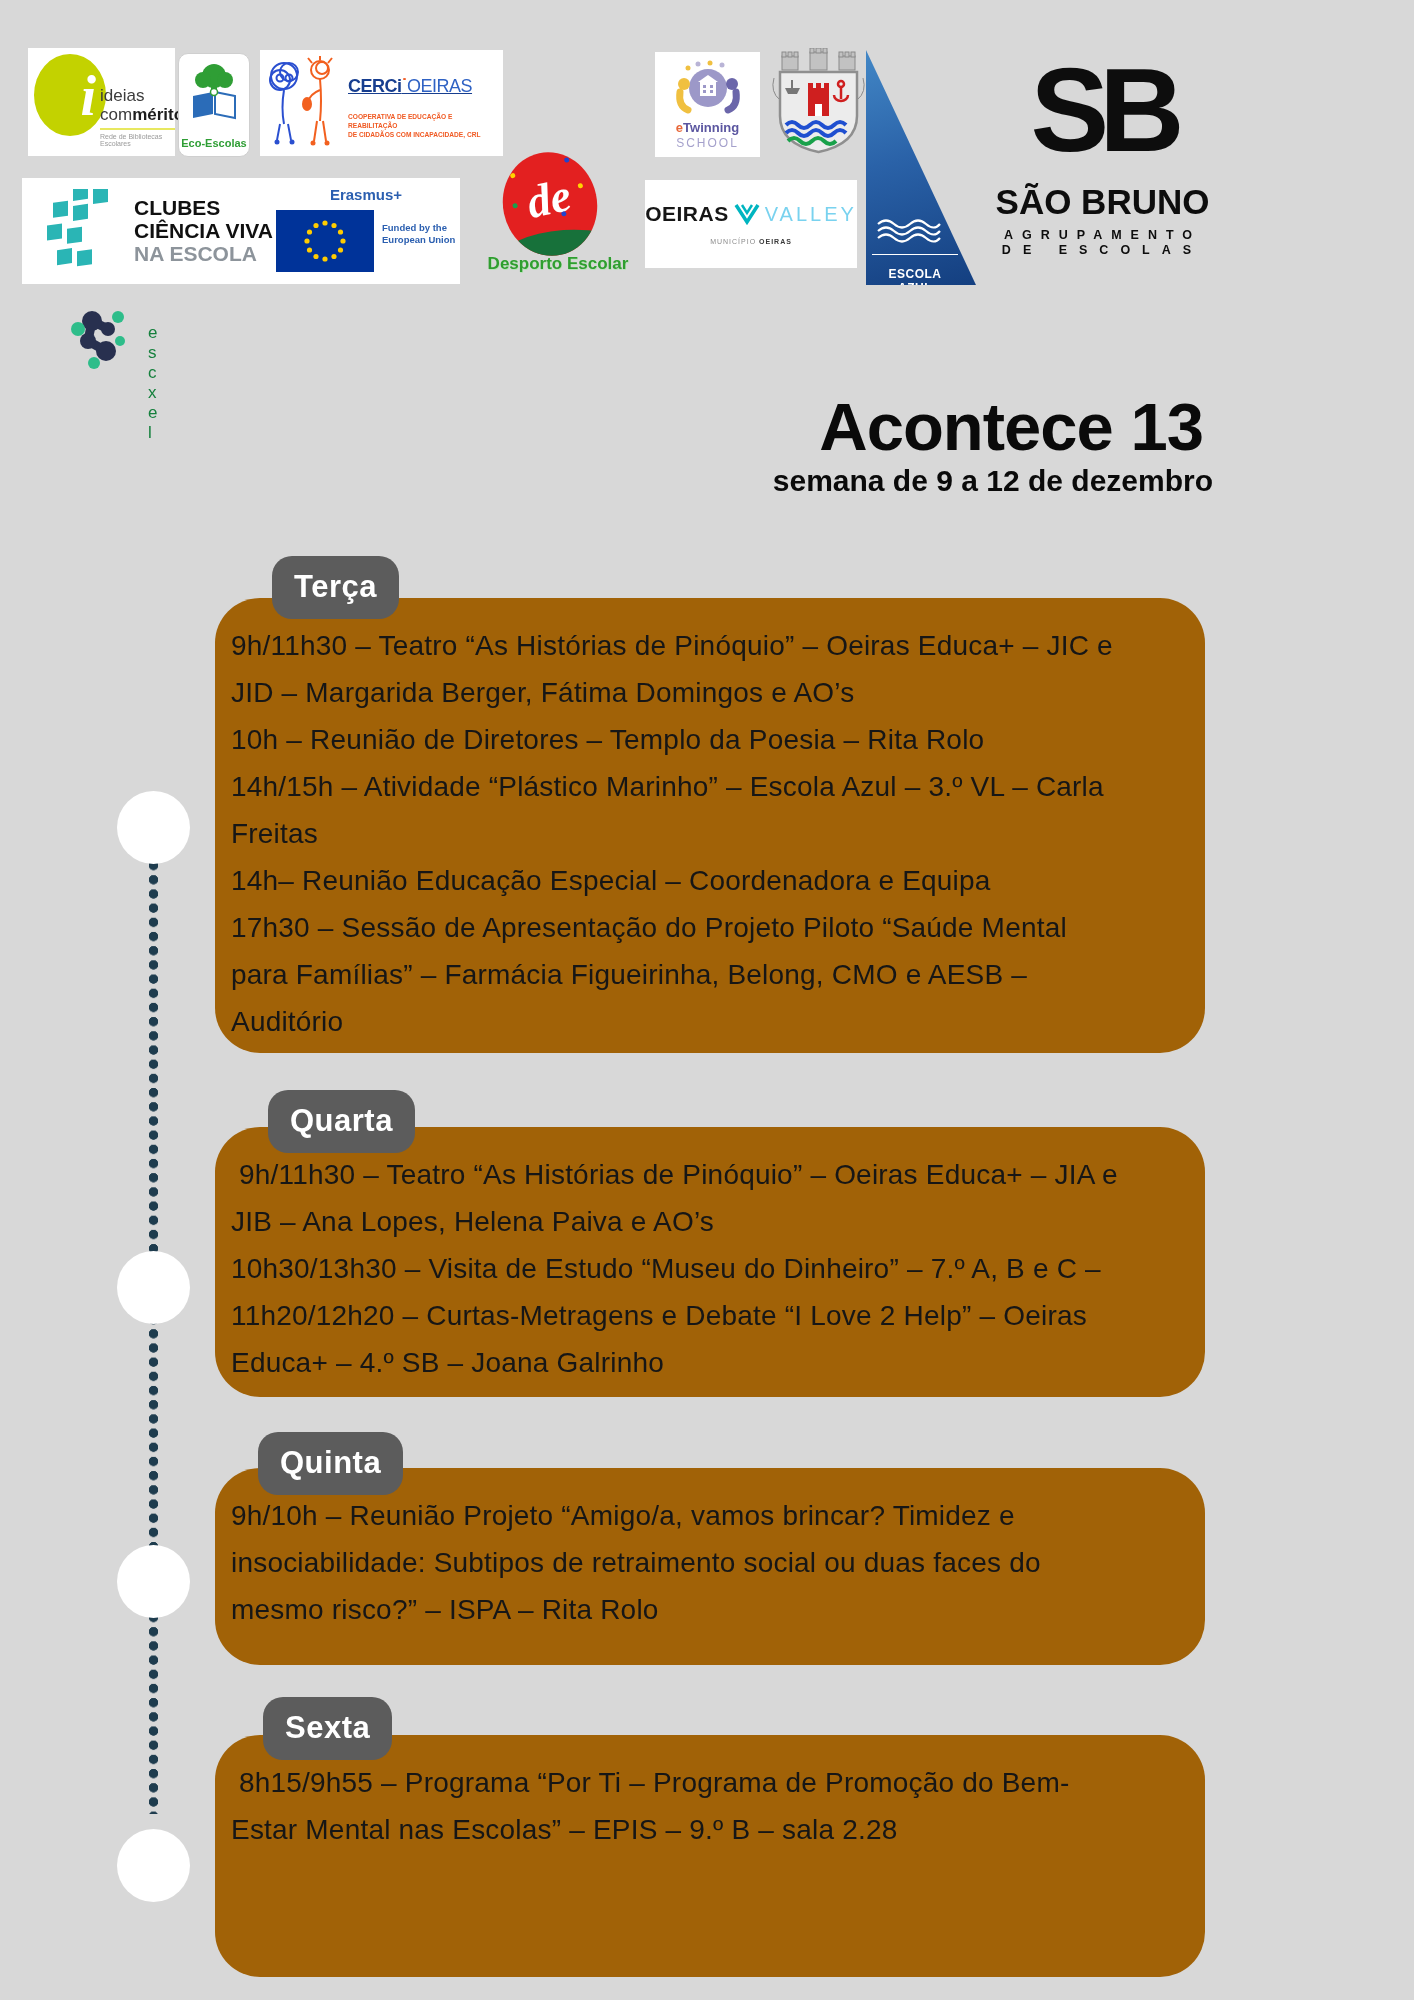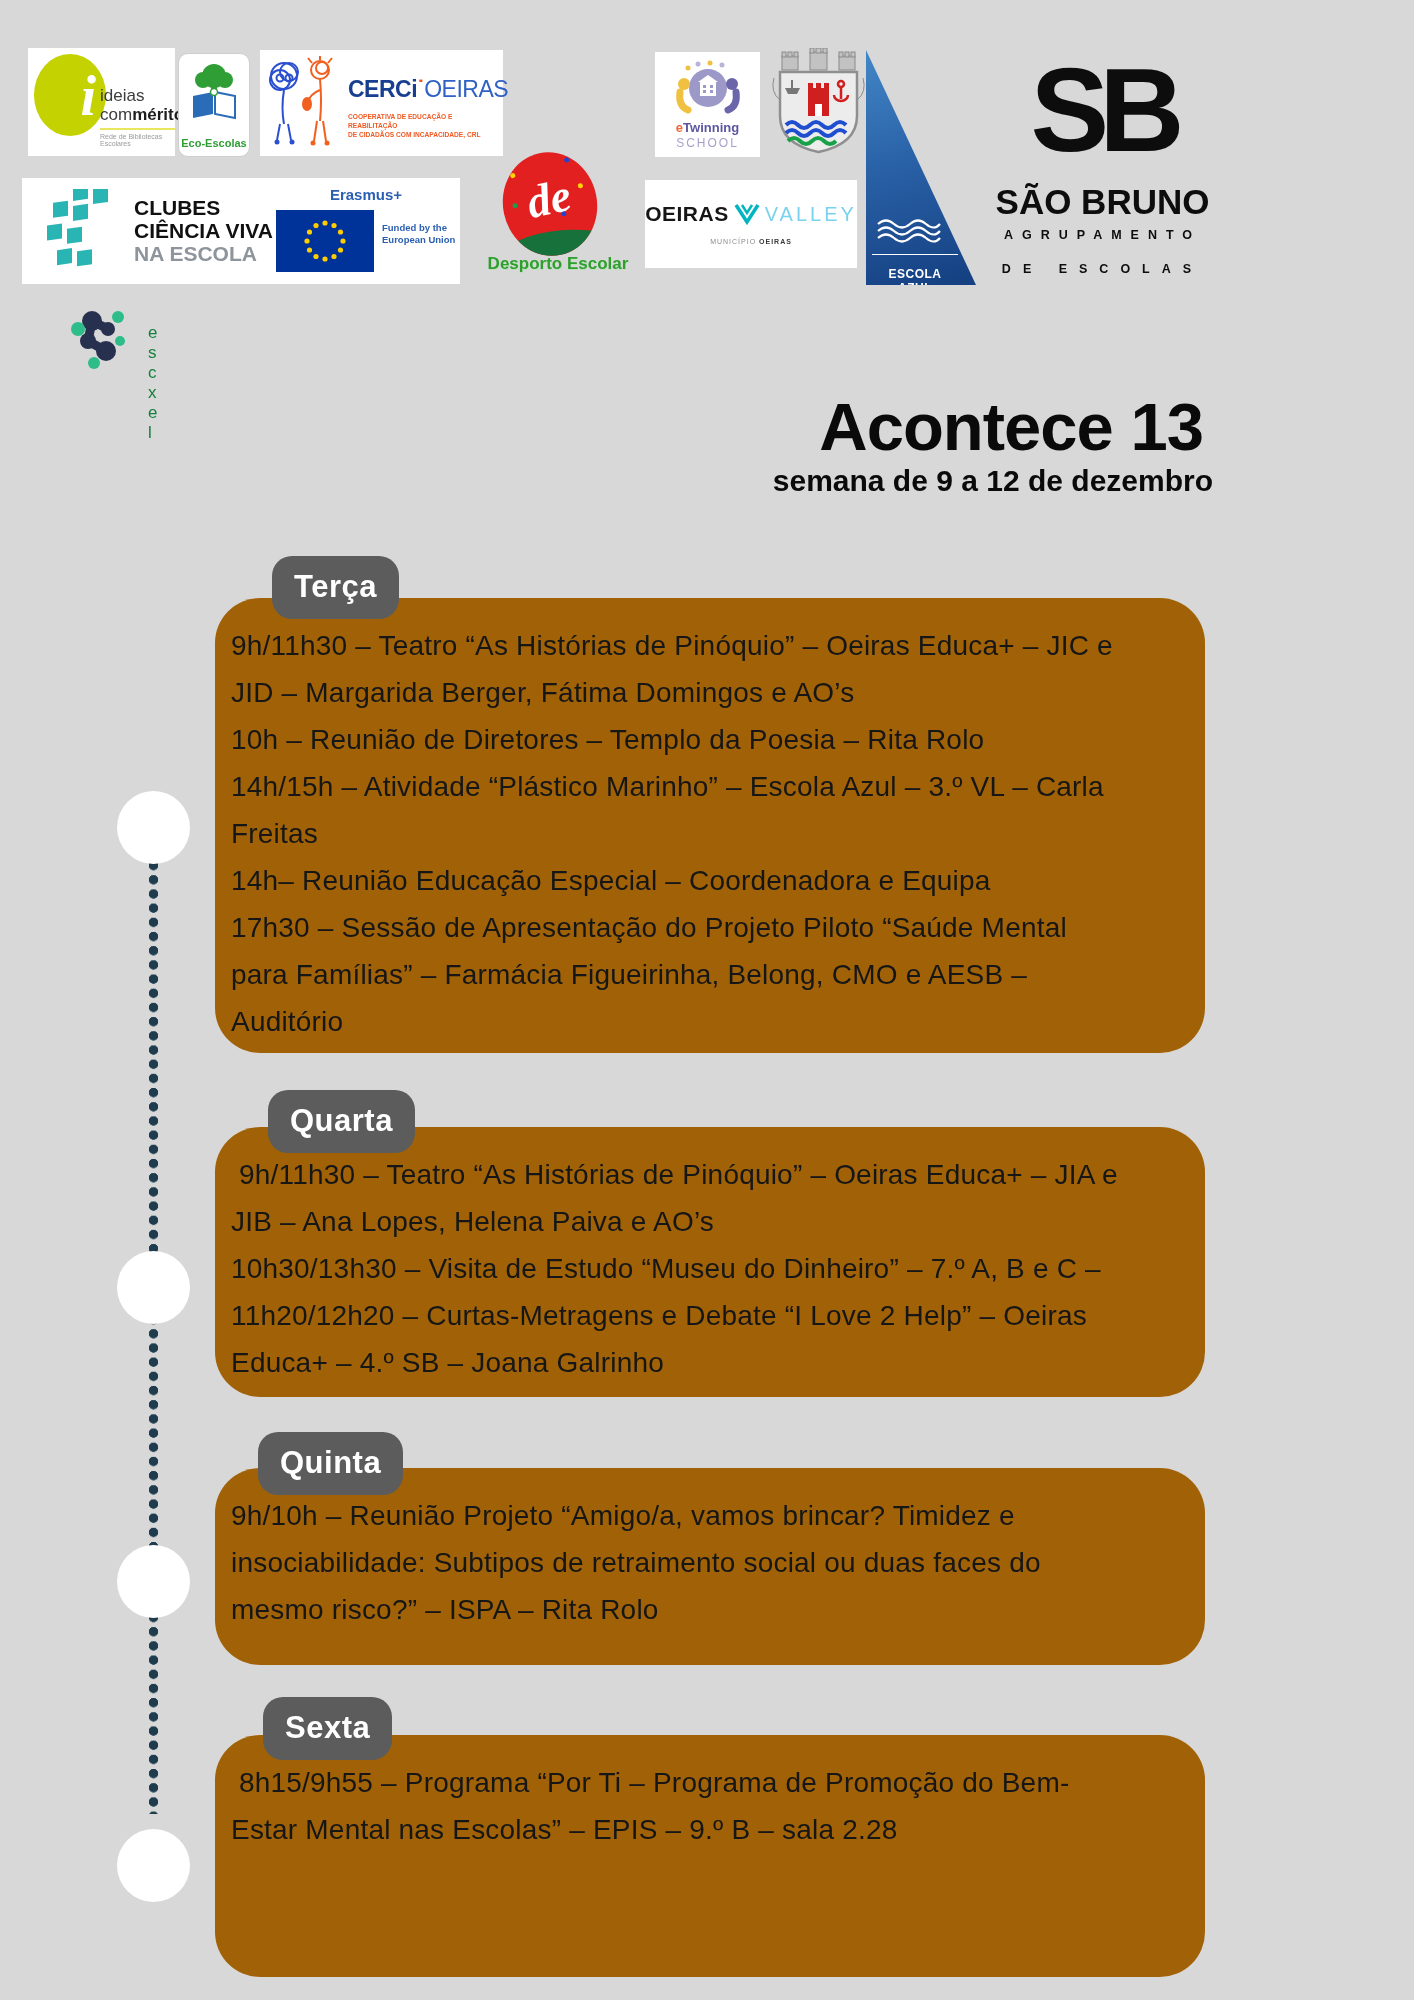--- a/index.html
+++ b/index.html
@@ -16,21 +16,21 @@
   .ideias .txt { position:absolute; left:72px; top:38px; color:#3c3c3c; font-size:17px; line-height:19px; }
   .ideias .txt b { color:#1d1d1d; }
   .ideias .sub { position:absolute; left:72px; top:80px; font-size:7px; color:#9a9a9a; border-top:2px solid #e8e860; padding-top:3px; }
 
   
   .eco { left:178px; top:53px; width:72px; height:104px; border-radius:10px; border:1px solid #cfcfcf; text-align:center; }
   .eco .lbl { position:absolute; bottom:7px; width:100%; color:#2f9e35; font-weight:700; font-size:11px; }
 
   
   .cerci { left:260px; top:50px; width:243px; height:106px; }
-  .cerci .name { position:absolute; left:88px; top:26px; font-size:23px; font-weight:800; color:#173e8f; letter-spacing:-0.5px; }
+  .cerci .name { position:absolute; left:88px; top:26px; font-size:18px; font-weight:800; color:#173e8f; letter-spacing:-0.5px;text-decoration:underline; }
   .cerci .name .lt { font-weight:400; color:#2f62c4; }
   .cerci .name .dot { color:#f05a23; }
   .cerci .sub { position:absolute; left:88px; top:62px; font-size:6.6px; color:#f05a23; line-height:9px; font-weight:700; }
 
   
   .etw { left:655px; top:52px; width:105px; height:105px; text-align:center; }
   .etw .t1 { position:absolute; bottom:22px; width:100%; font-size:13px; font-weight:700; color:#5b56a0; }
   .etw .t1 .e { color:#e8683a; }
   .etw .t2 { position:absolute; bottom:7px; width:100%; font-size:12px; color:#a5a1cc; letter-spacing:2px; }
 
@@ -42,21 +42,21 @@
     background:linear-gradient(165deg,#4287c6 0%, #2a62a8 45%, #143f80 100%);
     clip-path:polygon(0 0, 100% 100%, 0 100%); }
   .triangle .waves { position:absolute; left:10px; top:168px; }
   .triangle .lbl { position:absolute; left:6px; top:204px; width:86px; text-align:center; color:#fff; font-weight:700; font-size:12px; letter-spacing:0.5px; border-top:1.5px solid #fff; padding-top:12px; }
 
   
   .sb { position:absolute; left:995px; top:40px; width:215px; text-align:center; color:#0d0d0d; }
   .sb .mono { font-weight:900; font-size:118px; line-height:140px; letter-spacing:-10px; }
   .sb .name { font-weight:900; font-size:35px; letter-spacing:0px; margin-top:2px; }
   .sb .s1 { font-weight:700; font-size:12.5px; letter-spacing:9px; margin-top:6px; }
-  .sb .s2 { font-weight:700; font-size:12.5px; letter-spacing:12px; margin-top:20px; }
+  .sb .s2 { font-weight:700; font-size:12.5px; letter-spacing:12px; margin-top:1px; }
 
   
   .clubes { left:22px; top:178px; width:438px; height:106px; }
   .clubes .txt { position:absolute; left:112px; top:18px; font-weight:900; font-size:21px; line-height:23px; color:#101010; }
   .clubes .txt .gray { color:#8d949b; }
   .clubes .erasmus { position:absolute; left:254px; top:8px; width:180px; text-align:center; color:#2b5fb0; font-weight:700; font-size:15px; }
   .clubes .flag { position:absolute; left:254px; top:32px; width:98px; height:62px; background:#003399; }
   .clubes .funded { position:absolute; left:360px; top:44px; font-size:9.5px; font-weight:700; color:#2b5fb0; line-height:12px; }
 
   

